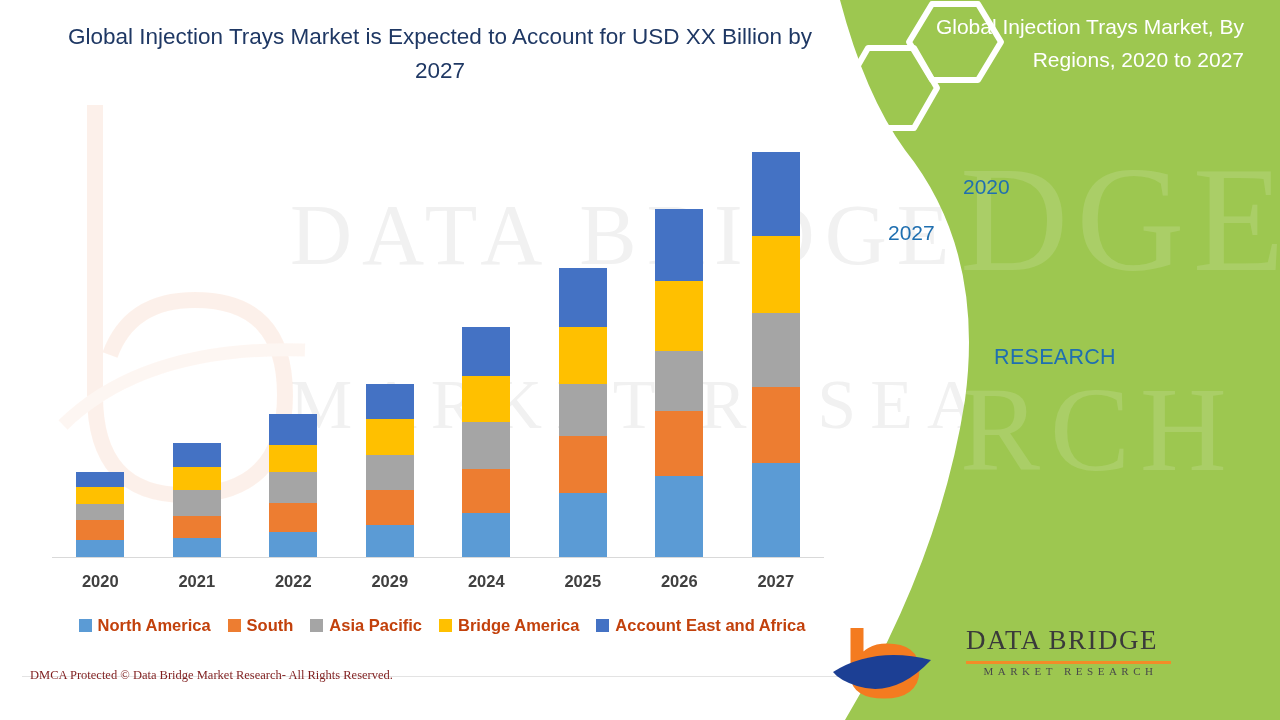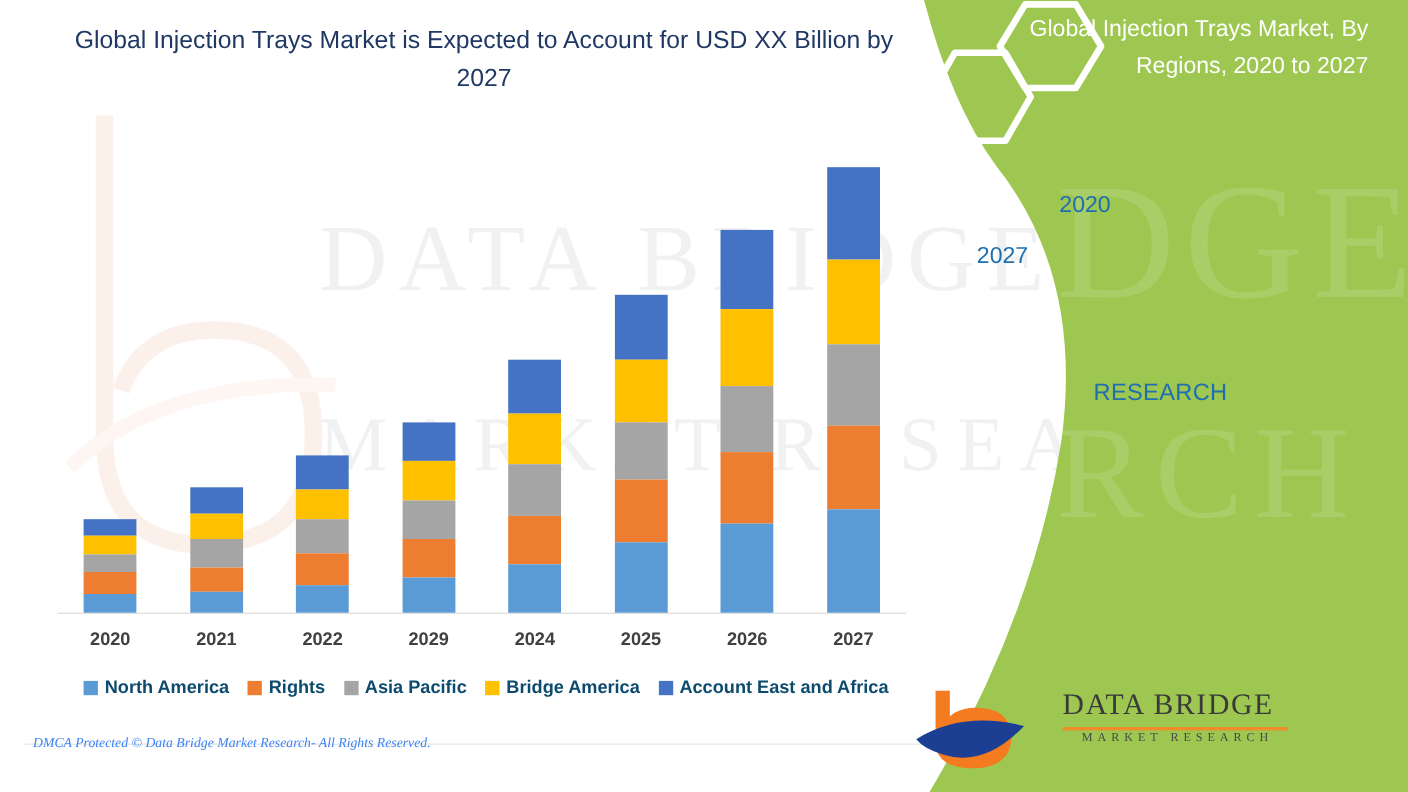--- a/index.html
+++ b/index.html
@@ -42,26 +42,26 @@
   .xlabels{position:absolute;left:52px;top:572px;width:772px;display:flex;}
   .xlabel{flex:1;text-align:center;font-size:16.5px;font-weight:bold;color:#404040;}
 
   
   .legend{
     position:absolute;left:52px;top:616px;width:780px;
     display:flex;align-items:center;justify-content:center;gap:17px;
   }
   .lg-item{display:flex;align-items:center;gap:6px;}
   .lg-swatch{width:13px;height:13px;flex:0 0 13px;}
-  .lg-label{font-size:16.5px;font-weight:bold;color:#0c4a6e;white-space:nowrap;}
+  .lg-label{font-size:16.5px;font-weight:bold;color:#c2410c;white-space:nowrap;}
 
   
   .footer-left{
     position:absolute;left:30px;top:668px;
-    font-family:"Liberation Serif", serif;font-size:12.5px;color:#3b82f6;font-style:italic;
+    font-family:"Liberation Serif", serif;font-size:12.5px;color:#7f1d1d;
   }
   .footer-src{
     position:absolute;left:460px;top:685px;
     font-family:"Liberation Serif", serif;font-size:11.5px;color:#1a1a1a;
   }
   .footer-rule{position:absolute;left:22px;top:676px;width:830px;height:1px;background:#e3e3e3;}
 
   
   .green-panel{
     position:absolute;right:0;top:0;width:470px;height:720px;
@@ -198,21 +198,21 @@
       <div class="xlabel">2027</div>
     </div>
 
   <div class="legend" id="legend">
       <div class="lg-item">
         <span class="lg-swatch" style="background: rgb(91, 155, 213);"></span>
         <span class="lg-label">North America</span>
       </div>
       <div class="lg-item">
         <span class="lg-swatch" style="background: rgb(237, 125, 49);"></span>
-        <span class="lg-label">Rights</span>
+        <span class="lg-label">South</span>
       </div>
       <div class="lg-item">
         <span class="lg-swatch" style="background: rgb(165, 165, 165);"></span>
         <span class="lg-label">Asia Pacific</span>
       </div>
       <div class="lg-item">
         <span class="lg-swatch" style="background: rgb(255, 192, 0);"></span>
         <span class="lg-label">Bridge America</span>
       </div>
       <div class="lg-item">

